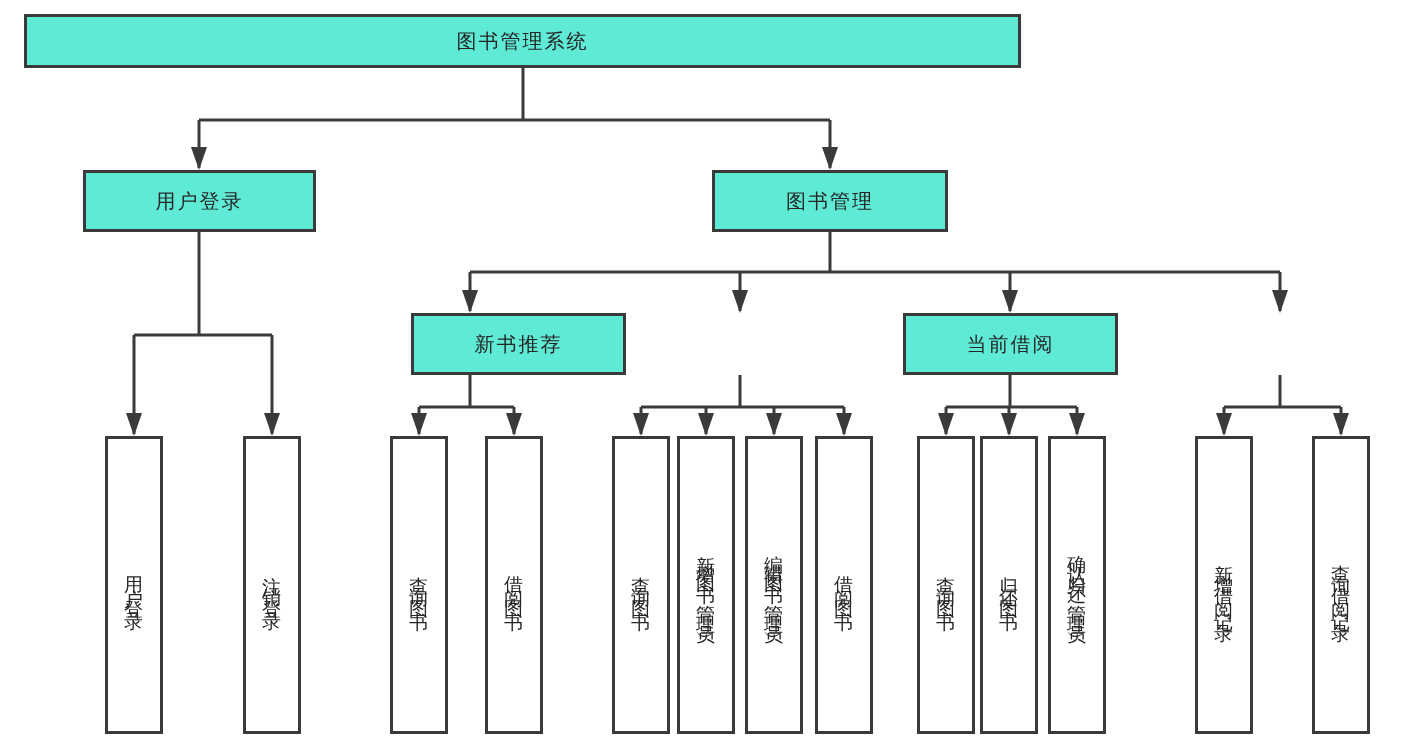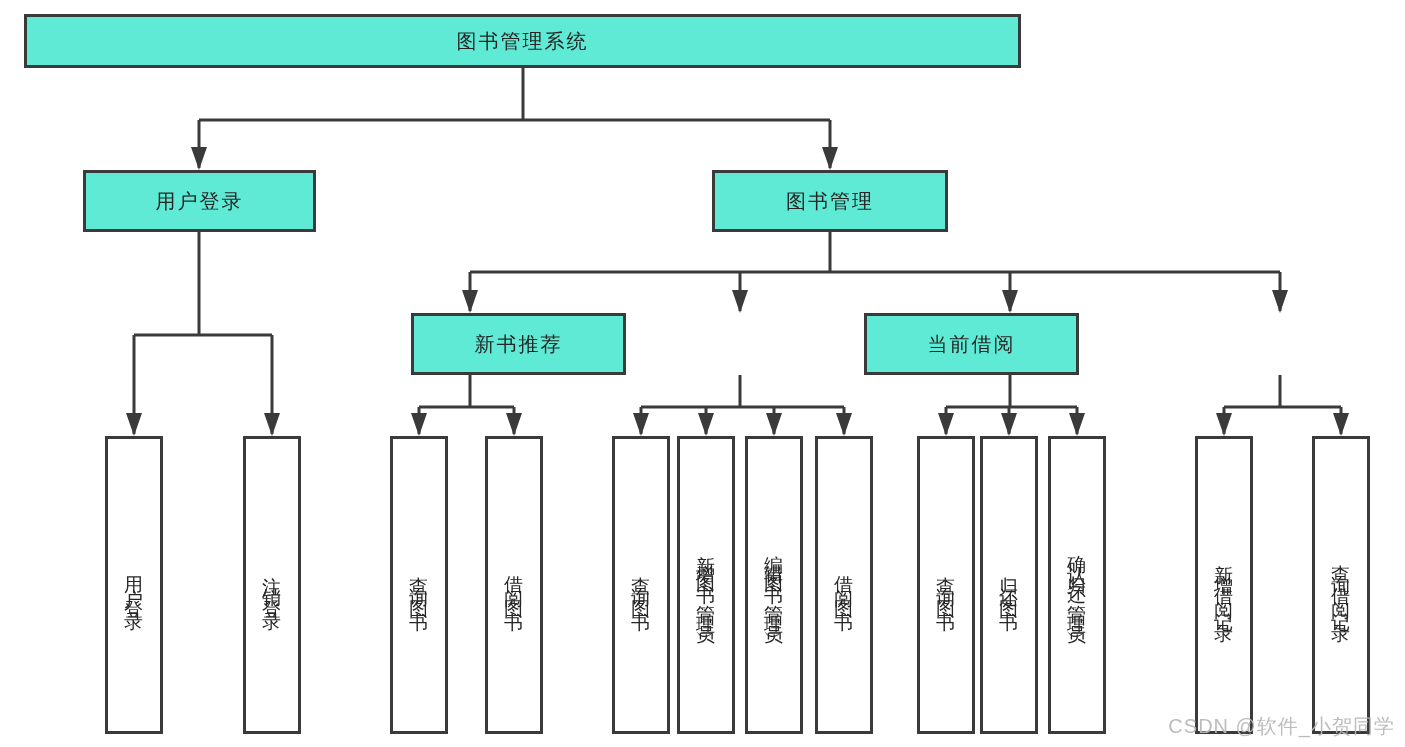--- a/index.html
+++ b/index.html
@@ -138,21 +138,21 @@
   <div class="node" style="left:83px; top:170px; width:233px; height:62px;">
     <span>用户登录</span>
   </div>
   <div class="node" style="left:712px; top:170px; width:236px; height:62px;">
     <span>图书管理</span>
   </div>
 
   <div class="node" style="left:363px; top:313px; width:215px; height:62px;margin-left:48px;">
     <span>新书推荐</span>
   </div>
-  <div class="node" style="left:864px; top:313px; width:215px; height:62px;">
+  <div class="node" style="left:903px; top:313px; width:215px; height:62px;">
     <span>当前借阅</span>
   </div>
 
   <div class="leaf" style="left:105px;">
     <span class="vtext">用户登录</span>
   </div>
   <div class="leaf" style="left:243px;">
     <span class="vtext">注销登录</span>
   </div>
 
@@ -186,15 +186,14 @@
     <span class="vtext tight">确认归还（管理员）</span>
   </div>
 
   <div class="leaf" style="left:1195px;">
     <span class="vtext">新增借阅记录</span>
   </div>
   <div class="leaf" style="left:1312px;">
     <span class="vtext">查询借阅记录</span>
   </div>
 
-  <div class="watermark">CSDN @软件_小贺同学</div>
 
 </div>
 
 </body></html>

